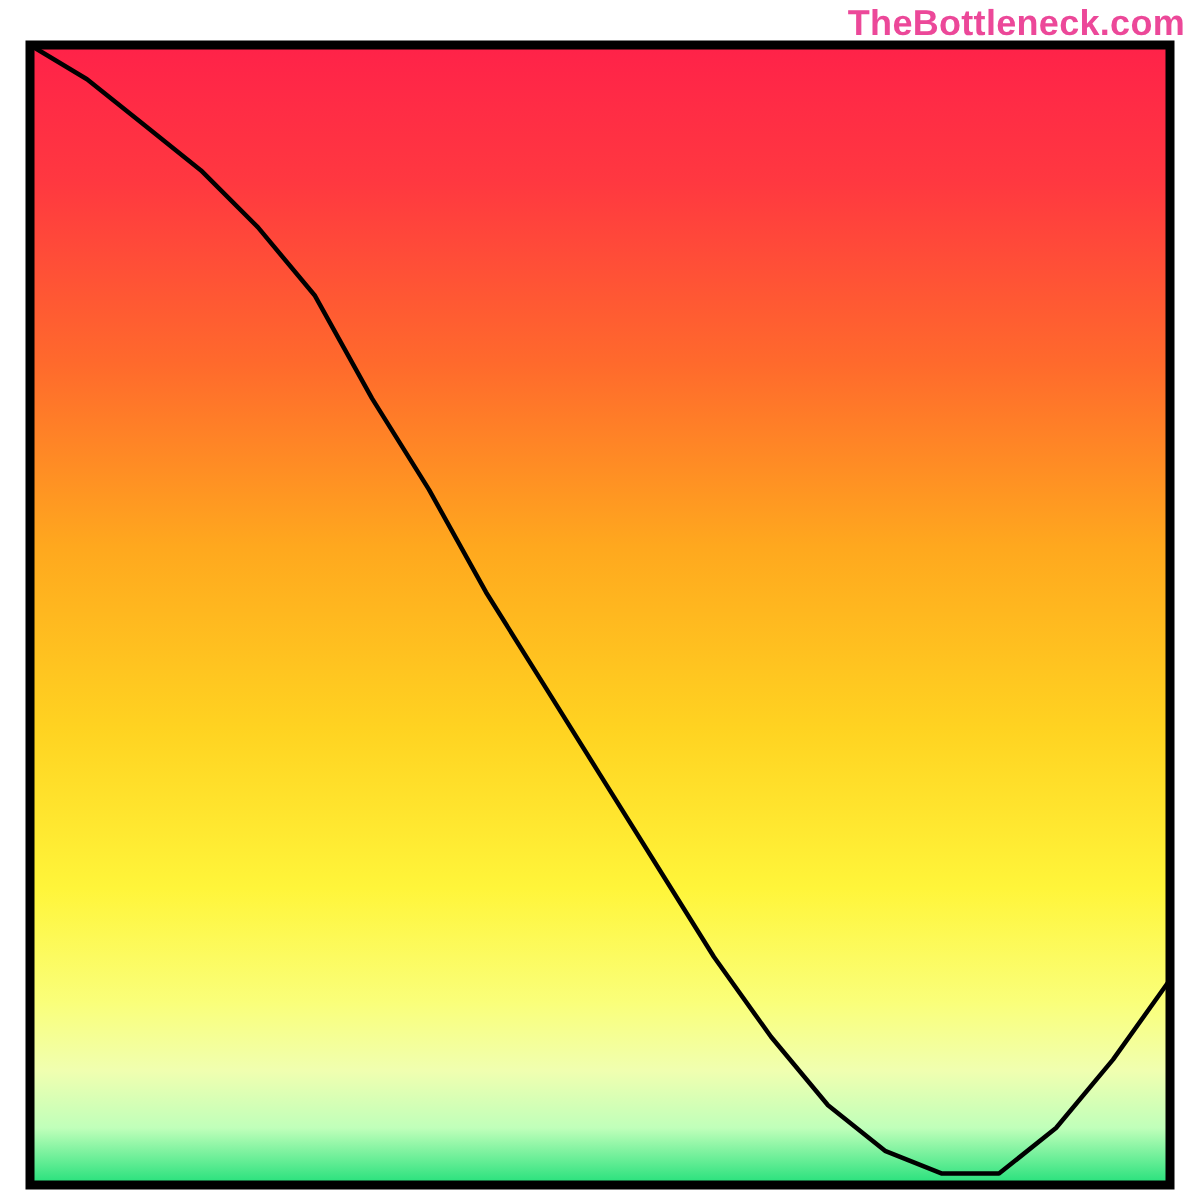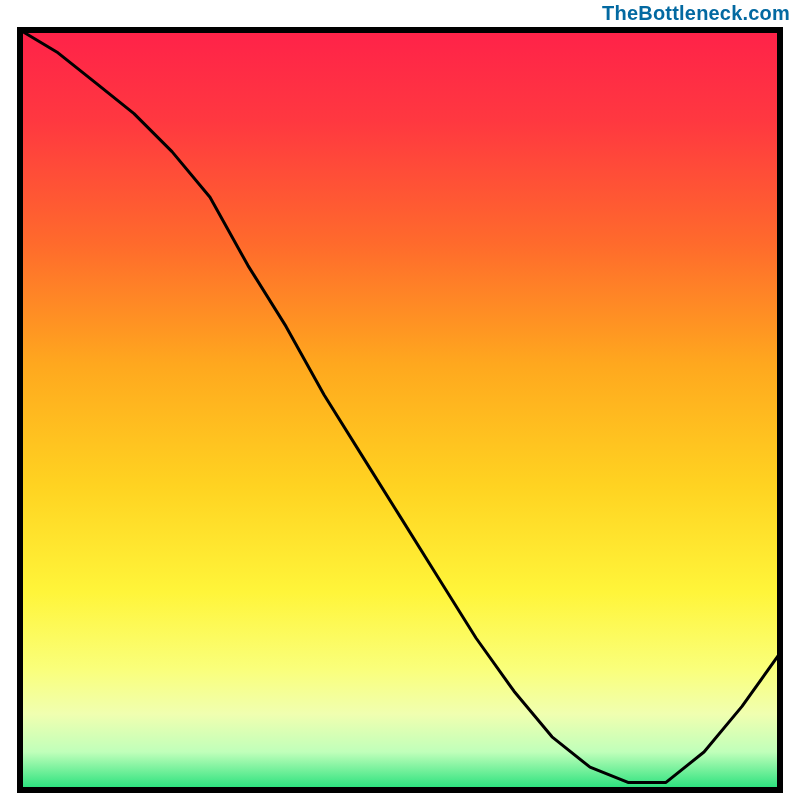--- a/index.html
+++ b/index.html
@@ -13,23 +13,23 @@
   .wrap {
     position: relative;
     width: 800px;
     height: 800px;
   }
   .watermark {
     position: absolute;
     top: 2px;
     right: 10px;
     font-family: Arial, Helvetica, sans-serif;
-    font-size: 20px;
+    font-size: 24px;
     font-weight: 600;
-    color: #0369a1;
+    color: #ec4899;
     letter-spacing: 0.2px;
   }
   svg.chart {
     position: absolute;
     top: 0;
     left: 0;
   }
 </style>
 </head>
 <body>

